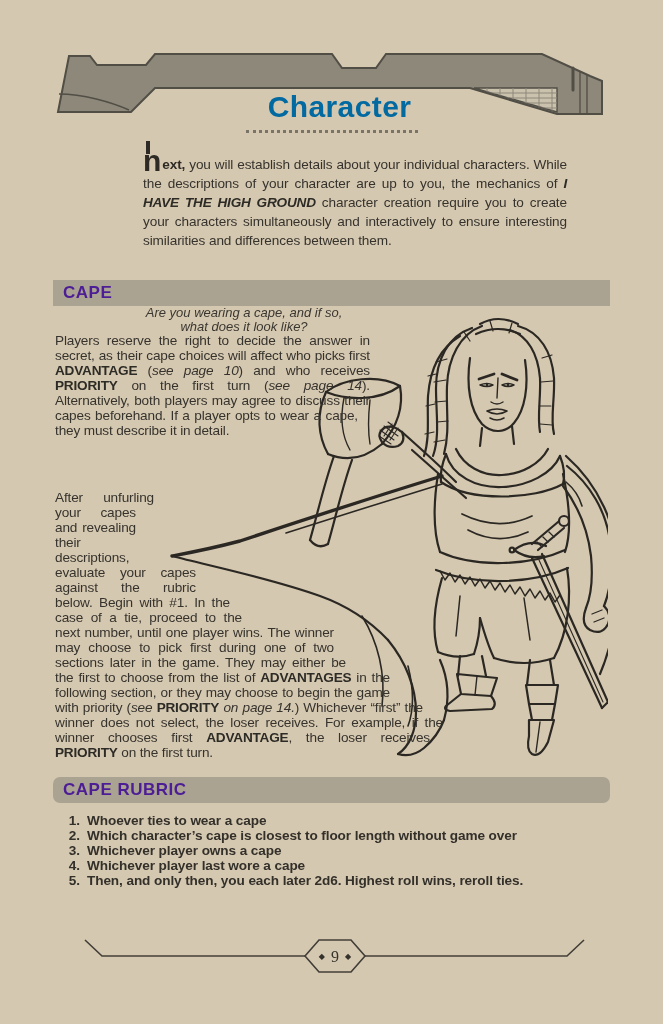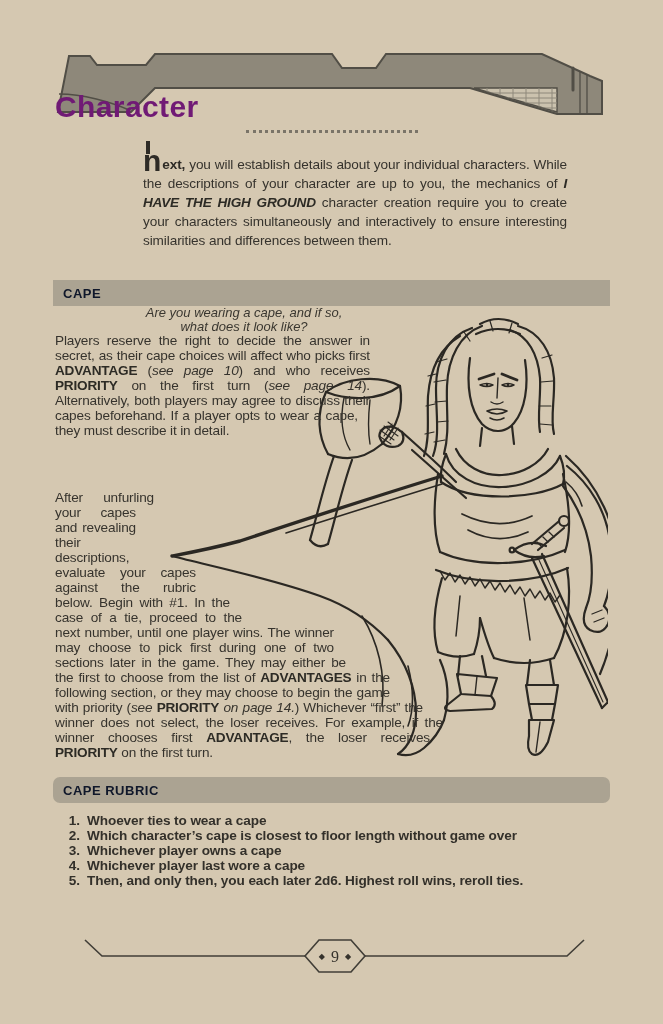--- a/index.html
+++ b/index.html
@@ -5,22 +5,22 @@
   * { margin:0; padding:0; box-sizing:border-box; }
   body { background:#b9ad99; }
   .page{
     position:relative; width:663px; height:1024px; margin:0 auto;
     background:#d5c8b1; overflow:hidden;
     font-family:"Liberation Sans", sans-serif; color:#36332d;
   }
   
   .header-wrap{ position:absolute; top:46px; left:55px; width:553px; height:96px; }
   .page-title{
-    position:absolute; top:44px; left:0; right:0; 
-    font-size:30px; font-weight:700; color:#701a75; letter-spacing:.4px;
+    position:absolute; top:44px; left:16px; right:0; text-align:center;
+    font-size:30px; font-weight:700; color:#0369a1; letter-spacing:.4px;
   }
   .title-dots{
     position:absolute; top:84px; left:191px; width:172px; height:0;
     border-top:3.5px dotted #7a7468;
   }
   
   .intro{
     position:absolute; top:148px; left:123px; width:424px;
     font-size:13.6px; line-height:19px; text-align:justify; letter-spacing:-.1px;
     color:#36332d;
@@ -33,22 +33,22 @@
   .dropcap::before{
     content:""; position:absolute; left:2.5px; top:-9px; width:4.5px; height:13px;
     background:#2e2b26;
   }
   .dropcap-rest{ font-weight:700; color:#2e2b26; }
   .b{ font-weight:700; letter-spacing:-.2px; color:#2d2b25; }
   .i{ font-style:italic; }
   
   .bar{
     position:absolute; left:53px; width:557px; height:26px;
-    background:#aba392; color:#0f172a;
-    font-size:13px; font-weight:700; letter-spacing:.5px;
+    background:#aba392; color:#4c1d95;
+    font-size:17px; font-weight:700; letter-spacing:.5px;
     display:flex; align-items:center; padding-left:10px;
   }
   .bar-cape{ top:280px; }
   .bar-rubric{ top:777px;border-radius:7px; }
   
   .cape-section{
     position:absolute; top:306px; left:55px; width:553px; height:472px;
     font-size:13.6px; line-height:15px; text-align:justify; letter-spacing:-.15px;
   }
   .illu{

